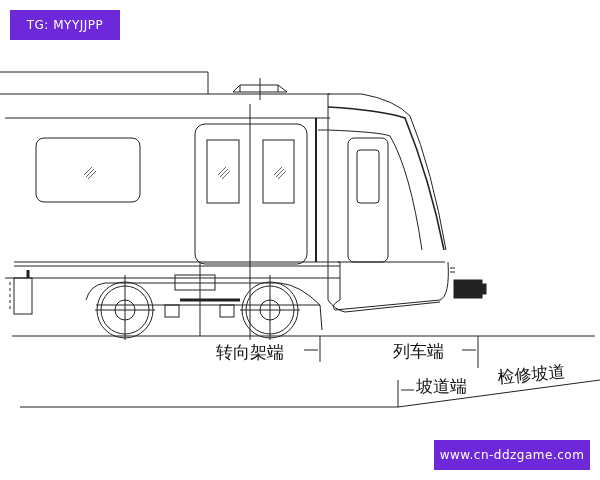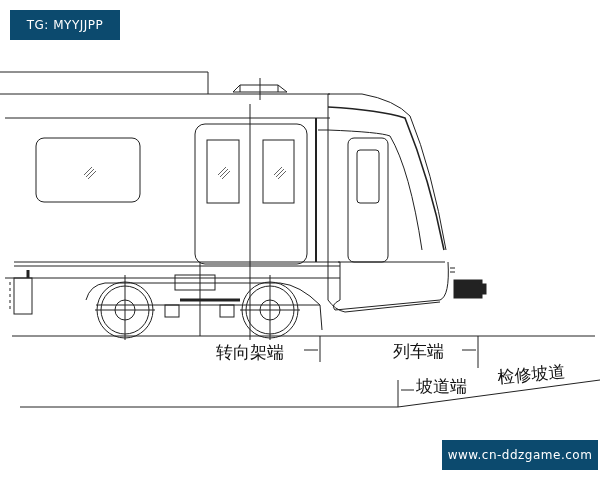--- a/index.html
+++ b/index.html
@@ -1,26 +1,26 @@
 <!DOCTYPE html>
 <html><head>
   <meta charset="utf-8">
   <style>
     html, body { margin: 0; padding: 0; }
     body {
       width: 600px; height: 480px; background: #ffffff; position: relative; overflow: hidden;
       font-family: "DejaVu Sans", sans-serif;
     }
     .badge {
-      position: absolute; background: #0c4a6e; color: #ffffff;
+      position: absolute; background: #6d28d9; color: #ffffff;
       font-family: "DejaVu Sans", sans-serif; font-size: 12px; letter-spacing: 0.5px;
       display: flex; align-items: center; justify-content: center;
     }
     #badge-tl { left: 10px; top: 10px; width: 110px; height: 30px; }
-    #badge-br { left: 434px; top: 440px; width: 156px; height: 30px; font-size: 12px; margin-left: 8px; }
+    #badge-br { left: 434px; top: 440px; width: 156px; height: 30px; font-size: 12px; }
     svg { position: absolute; left: 0; top: 0; }
     .lbl { font-family: "DejaVu Serif", serif; font-size: 17px; fill: #111; }
   </style>
 </head>
 <body>
 
 <div id="badge-tl" class="badge">TG: MYYJJPP</div>
 
 <svg width="600" height="480" viewBox="0 0 600 480">
   <g fill="none" stroke="#222" stroke-width="1">

